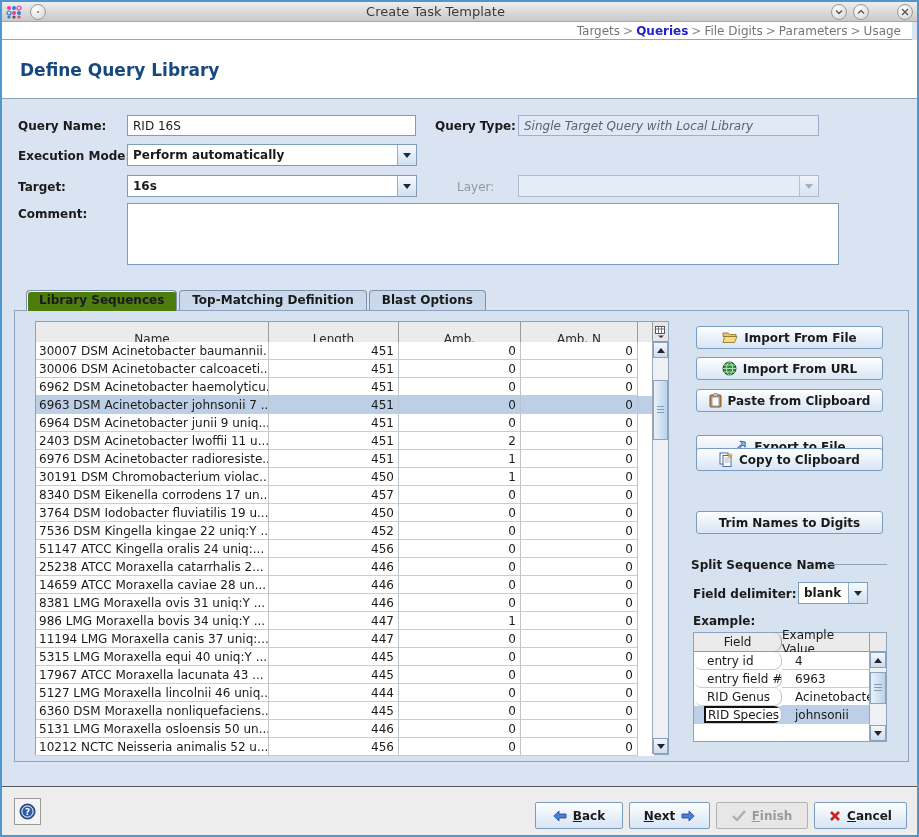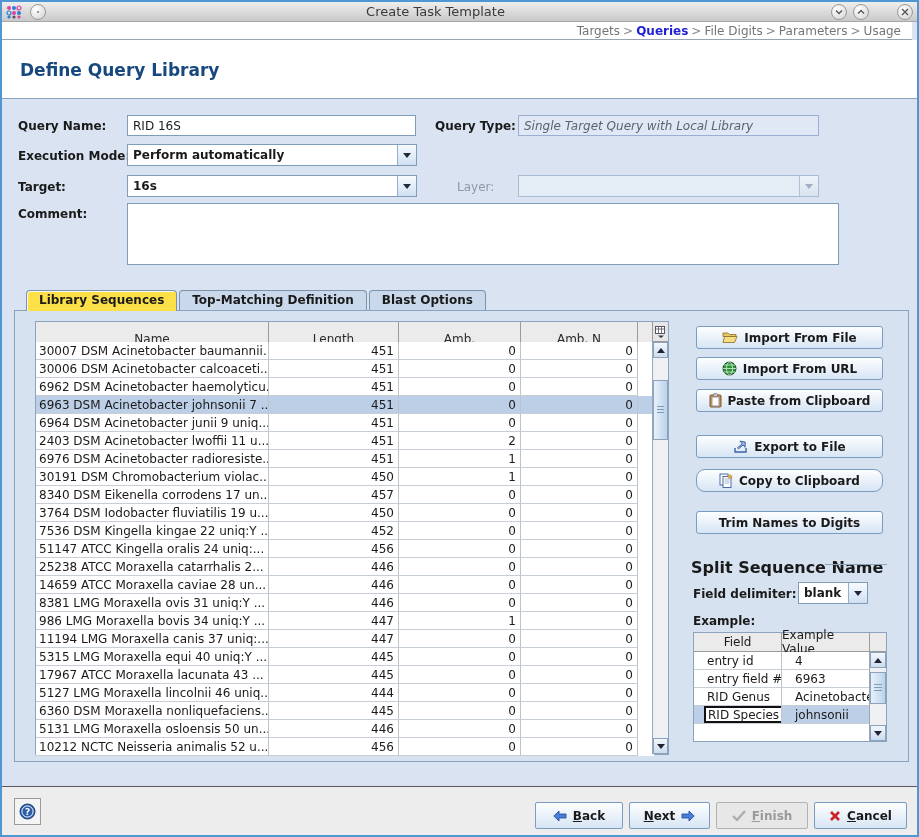--- a/index.html
+++ b/index.html
@@ -54,21 +54,21 @@
   .combo.disabled .tri-down { border-top-color:#9fb0c4; }
 
   textarea.comment { position:absolute; background:#fff; border:1px solid #7f9db9; resize:none;
     font-family:inherit; font-size:12px; padding:2px 4px; }
 
   
   .tabs { position:absolute; left:24px; top:191px; height:20px; display:flex; }
   .tab { height:20px; padding:2px 12px 0 12px; font-weight:bold; font-size:12px;
     border:1px solid #7e93aa; border-bottom:none; background:#c9d8ea; margin-right:2px;
     border-radius:4px 4px 0 0; cursor:default; }
-  .tab.active { background:#fde047; position:relative; z-index:3; height:21px;
+  .tab.active { background:#4d7c0f; position:relative; z-index:3; height:21px;
     box-shadow:inset 1px 1px 0 #f2f7fc; }
 
   .tab-panel { position:absolute; left:12px; top:211px; width:895px; height:452px;
     border:1px solid #8ba3bd; background:#d6e2f0; }
 
   
   .seq-table { position:absolute; left:20px; top:10px; width:634px; height:434px; background:#fff;
     border:1px solid #8ba3bd; }
   .thead { display:flex; height:35px; background:#ebebeb; border-bottom:1px solid #9a9a9a; }
   .th { display:flex; align-items:center; justify-content:center; font-size:12px; color:#2a2a2a;
@@ -98,29 +98,29 @@
   .corner-btn { position:absolute; right:0; top:0; width:16px; height:20px; background:#e6e6e6;
     border-left:1px solid #9a9a9a; border-bottom:1px solid #9a9a9a; display:flex; align-items:center; justify-content:center; }
 
   
   .side-btn { position:absolute; left:681px; width:187px; height:23px; border:1px solid #7a9cc0; border-radius:3px;
     background:linear-gradient(#fdfeff,#d7e5f4); display:flex; align-items:center; justify-content:center;
     gap:6px; font-weight:bold; font-size:12px; color:#1a1a1a; cursor:default; }
   .side-btn svg { flex:0 0 auto; }
 
   
-  .split-title { position:absolute; left:676px; top:247px; font-weight:bold; font-size:16px; white-space:nowrap; }
+  .split-title { position:absolute; left:676px; top:247px; font-weight:bold; font-size:12px; white-space:nowrap; }
   .split-rule { position:absolute; left:810px; top:253px; width:62px; height:1px; background:#8ba3bd; }
   .delim-label { position:absolute; left:678px; top:276px; font-weight:bold; }
   .example-label { position:absolute; left:678px; top:303px; font-weight:bold; }
 
   .ex-table { position:absolute; left:678px; top:321px; width:194px; height:110px; background:#fff; border:1px solid #8ba3bd; }
   .ex-head { display:flex; height:19px; background:#ebebeb; border-bottom:1px solid #9a9a9a; }
   .ex-th { display:flex; align-items:center; justify-content:center; font-size:12px; border-right:1px solid #9a9a9a; }
-  .ex-col-field { width:88px; } .ex-col-value { width:88px; }
+  .ex-col-field { width:88px;border-radius:8px; } .ex-col-value { width:88px; }
   .ex-body { position:absolute; left:0; top:19px; width:176px; }
   .ex-row { display:flex; height:18px; background:#fff; }
   .ex-row.selected { background:#bccfe6; }
   .ex-td { display:flex; align-items:center; padding-left:13px; font-size:12px;
     border-right:1px solid #bcc4cc; border-bottom:1px solid #c8ced6; white-space:nowrap; overflow:hidden; }
   .cell-editor { display:inline-flex; align-items:center; background:#fff; border:2px solid #111;
     height:17px; padding:0 1px 0 2px; margin-left:-3px; }
   .cell-editor .caret { width:9px; height:13px; border-left:1px solid #555; margin-left:2px; }
   .ex-scroll { position:absolute; top:19px; right:0; width:17px; bottom:0; background:#eef0f3; border-left:1px solid #9aa8b8; }
 
@@ -427,21 +427,21 @@
         </svg>
         <span>Paste from Clipboard</span>
       </div>
       <div class="side-btn" style="top:124px;">
         <svg width="15" height="14" viewBox="0 0 15 14">
           <path d="M2,8 v4 h11 V8" fill="none" stroke="#3a62a8" stroke-width="1.4"></path>
           <path d="M4,5 L10,5 L10,1.5 L13.5,5.5 L10,9.5 L10,6.5 L4,6.5 z" fill="#9db8e0" stroke="#3a62a8" stroke-width="0.9" transform="rotate(-40 8 5.5)"></path>
         </svg>
         <span>Export to File</span>
       </div>
-      <div class="side-btn" style="top:158px;border-radius:9px;">
+      <div class="side-btn" style="top:137px;">
         <svg width="14" height="15" viewBox="0 0 14 15">
           <rect x="1" y="1" width="8" height="11" fill="#ffffff" stroke="#4a6ba8"></rect>
           <rect x="4" y="3.5" width="8" height="11" fill="#ffffff" stroke="#4a6ba8"></rect>
           <path d="M5.5,6 h5 M5.5,8 h5 M5.5,10 h5" stroke="#8aa2c8" stroke-width="0.8"></path>
           <path d="M11,1.2 l0.7,1.6 1.7,0.2 -1.3,1.1 0.4,1.7 -1.5,-0.9 -1.5,0.9 0.4,-1.7 -1.3,-1.1 1.7,-0.2 z" fill="#f0b428" stroke="#a87818" stroke-width="0.4"></path>
         </svg>
         <span>Copy to Clipboard</span>
       </div>
       <div class="side-btn" style="top:200px;">
         <span>Trim Names to Digits</span>

